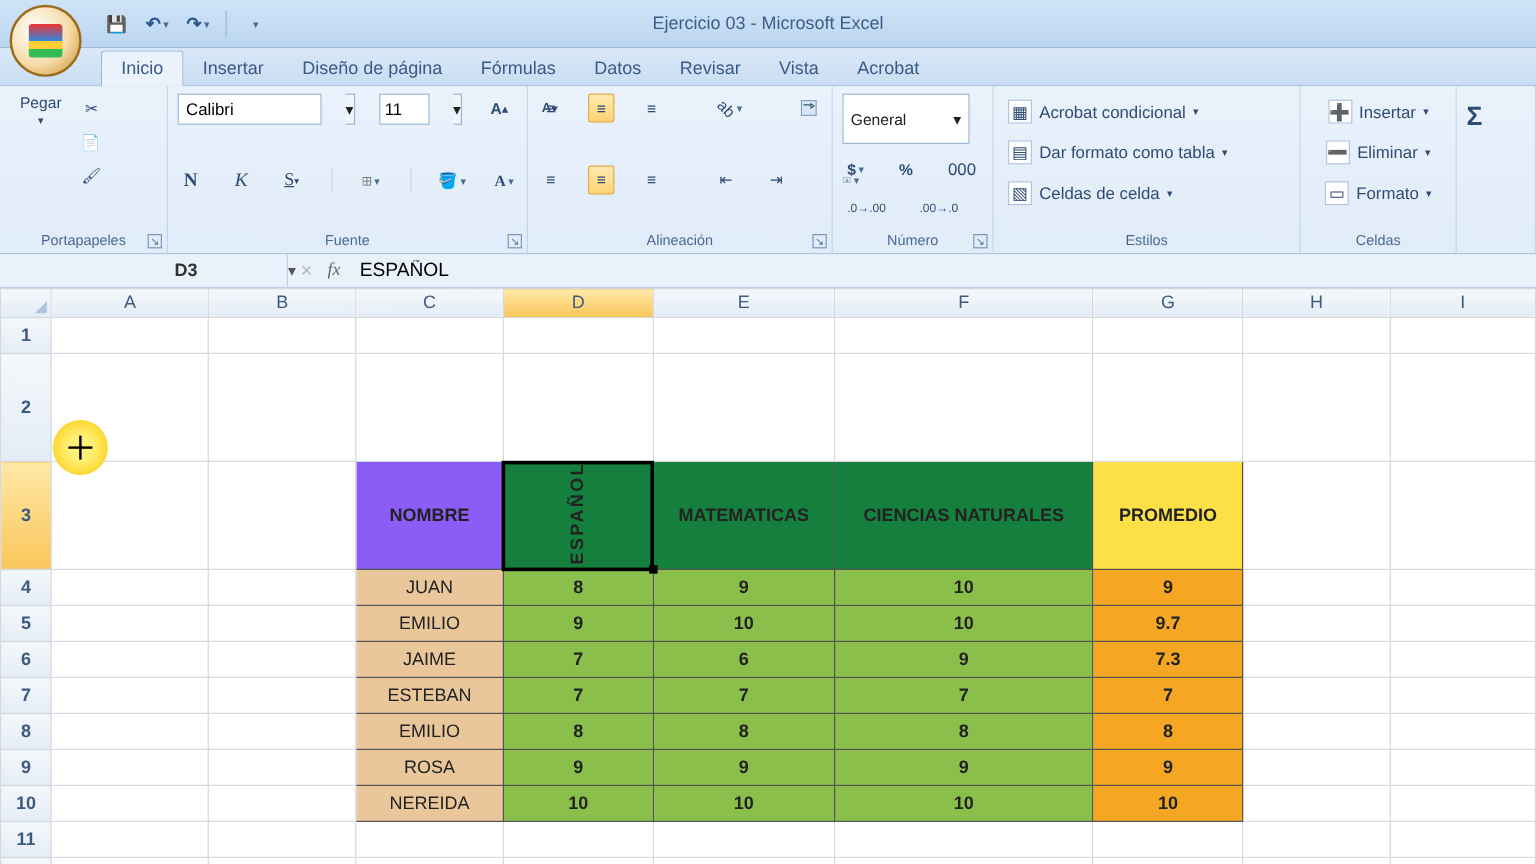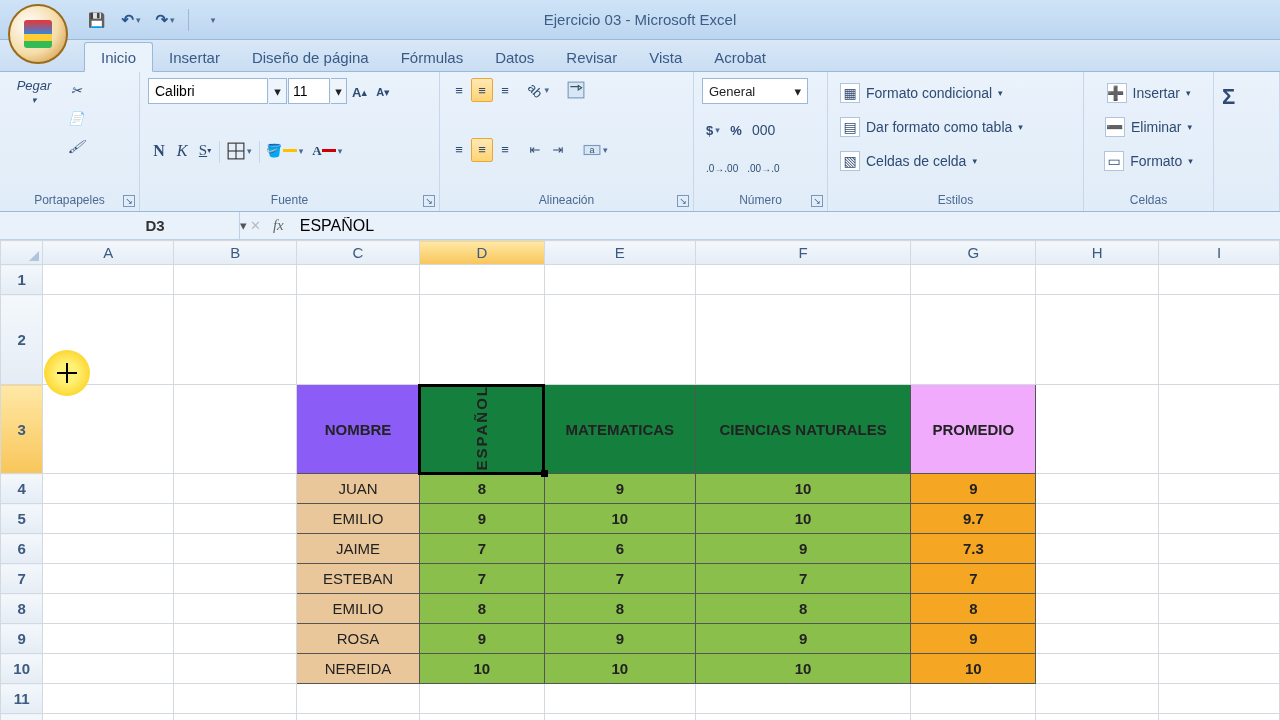--- a/index.html
+++ b/index.html
@@ -17,31 +17,31 @@
   
   .tabs { height:32px; background:linear-gradient(#d9e8f8,#c9ddf2); display:flex; align-items:flex-end; padding-left:84px; border-bottom:1px solid #9ab8d8;}
   .tab { padding:6px 16px 5px; color:#3a5a86; font-size:15px; cursor:default;}
   .tab.active { background:#eaf2fb; border:1px solid #9ab8d8; border-bottom:1px solid #eaf2fb; border-radius:3px 3px 0 0; position:relative; top:1px;}
 
   
   .ribbon { height:140px; background:linear-gradient(#eaf2fb,#e0ecf8); border-bottom:1px solid #9ab8d8; display:flex; }
   .group { border-right:1px solid #c6d7ea; padding:6px 8px 2px; display:flex; flex-direction:column; justify-content:space-between; position:relative;}
   .group-label { text-align:center; font-size:12px; color:#4a6a92; padding:2px 0;}
   .group-label .dlg { position:absolute; right:4px; bottom:4px; width:12px; height:12px; border:1px solid #7a98ba; font-size:9px; line-height:10px; color:#4a6a92;}
-  .rowctl { display:flex; gap:1px; align-items:flex-end; }
+  .rowctl { display:flex; gap:20px; align-items:flex-start; }
   .btn { border:1px solid transparent; padding:2px 3px; border-radius:2px; display:flex; align-items:center; justify-content:center; min-width:22px; height:24px; color:#2e4b73;}
   .btn.active { border:1px solid #e7a83b; background:linear-gradient(#ffe9b3,#ffd373);}
   .dd-caret::after{ content:"▾"; font-size:9px; margin-left:2px; color:#4a6a92;}
   .font-name { width:120px; height:26px; border:1px solid #9ab8d8; background:#fff; padding:2px 6px; font-size:14px;}
   .font-size { width:42px; height:26px; border:1px solid #9ab8d8; background:#fff; padding:2px 4px; font-size:14px;}
   .bigbtn { display:flex; flex-direction:column; align-items:center; padding:4px 6px; gap:2px;}
   .bigbtn .ic { width:38px; height:38px;}
   .stackbtn { display:flex; flex-direction:column; gap:4px;}
   .smic { width:18px; height:18px;}
-  .num-combo { width:106px; height:26px; border:1px solid #9ab8d8; background:#fff; display:flex; align-items:center; justify-content:space-between; padding:0 6px;}
+  .num-combo { width:106px; height:42px; border:1px solid #9ab8d8; background:#fff; display:flex; align-items:center; justify-content:space-between; padding:0 6px;}
   .styles-row { display:flex; align-items:center; gap:6px; height:28px; font-size:14px; color:#2e4b73;}
   .styles-row .sic { width:20px; height:20px; border:1px solid #b0c4dd; background:#fff; display:inline-flex; align-items:center; justify-content:center;}
 
   
   .fbar-row { height:28px; background:#e9f1fb; border-bottom:1px solid #bcd0e6; display:flex; align-items:center;}
   .namebox { width:240px; height:100%; display:flex; align-items:center; border-right:1px solid #bcd0e6;}
   .namebox input { width:170px; height:22px; border:none; background:transparent; text-align:center; font-size:15px; font-weight:bold; color:#333; outline:none; margin-left:70px;}
   .namebox .ddc { width:22px; text-align:center; color:#555;}
   .fx-btns { display:flex; align-items:center; gap:12px; padding:0 10px; color:#666;}
   .fx-label { font-style:italic; font-family: "Times New Roman", serif; font-size:15px;}
@@ -56,21 +56,21 @@
   .sheet .rhead { width:42px; background:linear-gradient(#f4f8fc,#e4ecf5); text-align:center; color:#3d5a80;}
   .sheet .rhead.selrow { background:linear-gradient(#ffe8a6,#f8c65a);}
   .corner { background:linear-gradient(#f4f8fc,#e4ecf5); position:relative;}
   .corner::after { content:""; position:absolute; right:3px; bottom:3px; width:0;height:0; border-right:10px solid #b0c4dd; border-top:10px solid transparent;}
   .cell { text-align:center; padding:0 4px;}
 
   
   .hcell { font-weight:bold; font-size:18px; }
   .h-name { background:#8b5cf6; }
   .h-blue { background:#15803d; }
-  .h-prom { background:#f0abfc;margin-left:47px; }
+  .h-prom { background:#fde047;margin-left:47px; }
   .d-name { background:#eac79a; font-size:18px;}
   .d-green { background:#8bbf4c; font-size:18px; font-weight:bold;}
   .d-prom  { background:#f5a623; font-size:18px; font-weight:bold;}
   .thickb { border:1px solid #555 !important;}
 
   
   .selcell { outline:3px solid #000; outline-offset:-2px; position:relative;}
   .selcell::after { content:""; position:absolute; right:-4px; bottom:-4px; width:7px; height:7px; background:#000;}
 
   
@@ -119,21 +119,21 @@
   <div class="tab">Fórmulas</div>
   <div class="tab">Datos</div>
   <div class="tab">Revisar</div>
   <div class="tab">Vista</div>
   <div class="tab">Acrobat</div>
 </div>
 
 <div class="ribbon">
 
   <div class="group" style="width:140px">
-    <div style="display:flex; gap:4px; flex:1;font-style:italic;">
+    <div style="display:flex; gap:4px; flex:1;">
       <div class="bigbtn btn">
         <svg class="ic" viewBox="0 0 24 24">
             <rect x="5" y="3" width="14" height="18" rx="2" fill="#c9a86a" stroke="#8a6a36"></rect>
             <rect x="8" y="1" width="8" height="4" rx="1" fill="#ddd" stroke="#888"></rect>
             <rect x="8" y="8" width="10" height="12" fill="#fff" stroke="#aaa"></rect>
           </svg>
         <span>Pegar</span>
         <span style="font-size:9px">▾</span>
       </div>
       <div class="stackbtn">
@@ -253,21 +253,21 @@
           <span style="font-size:10px">.00→.0</span>
         </div>
     </div>
     <div class="group-label"><span>Número</span><span class="dlg">↘</span></div>
   </div>
 
   <div class="group" style="width:256px">
     <div style="flex:1;display:flex;flex-direction:column;gap:4px;">
       <div class="styles-row btn" style="justify-content:flex-start;height:30px">
           <span class="sic">▦</span>
-          <span>Formato condicional</span>
+          <span>Acrobat condicional</span>
           <span style="font-size:9px">▾</span>
         </div>
       <div class="styles-row btn" style="justify-content:flex-start;height:30px">
           <span class="sic">▤</span>
           <span>Dar formato como tabla</span>
           <span style="font-size:9px">▾</span>
         </div>
       <div class="styles-row btn" style="justify-content:flex-start;height:30px">
           <span class="sic">▧</span>
           <span>Celdas de celda</span>

